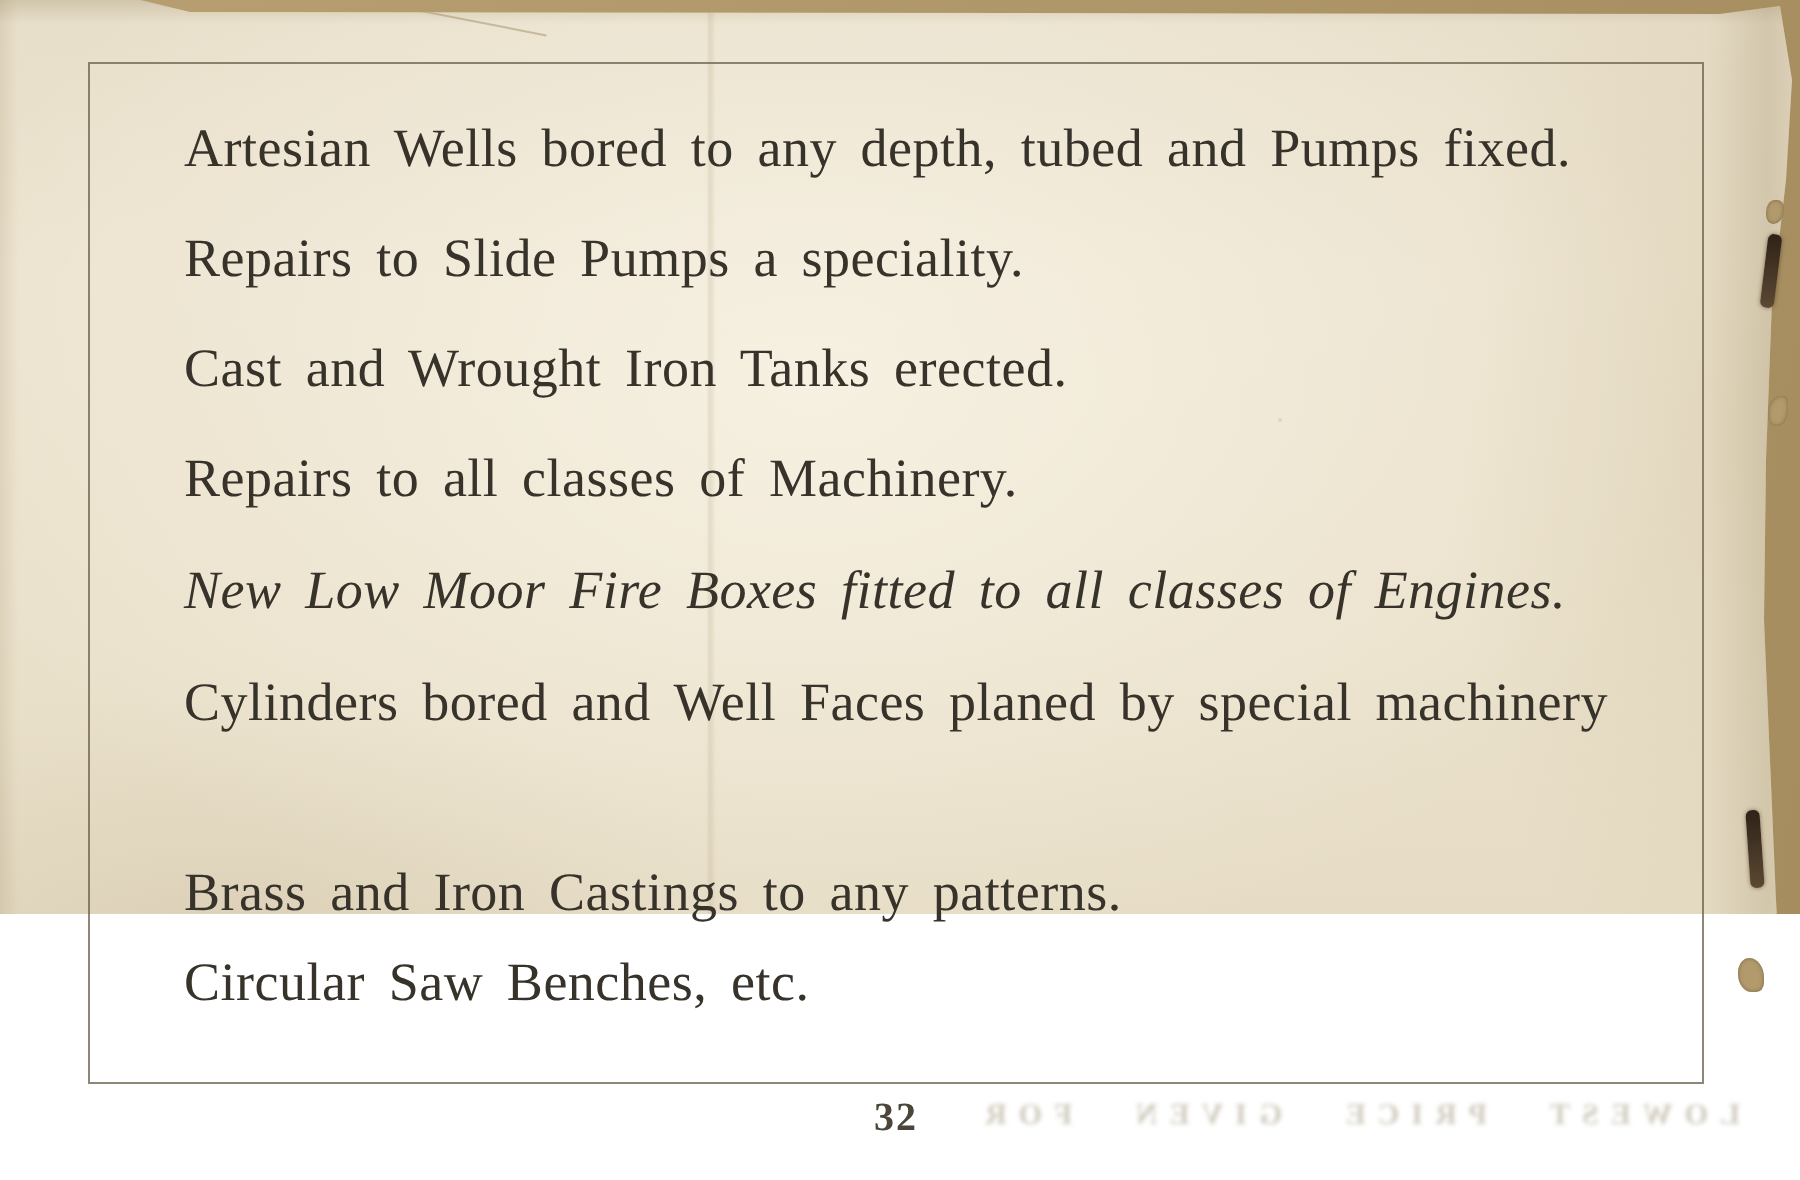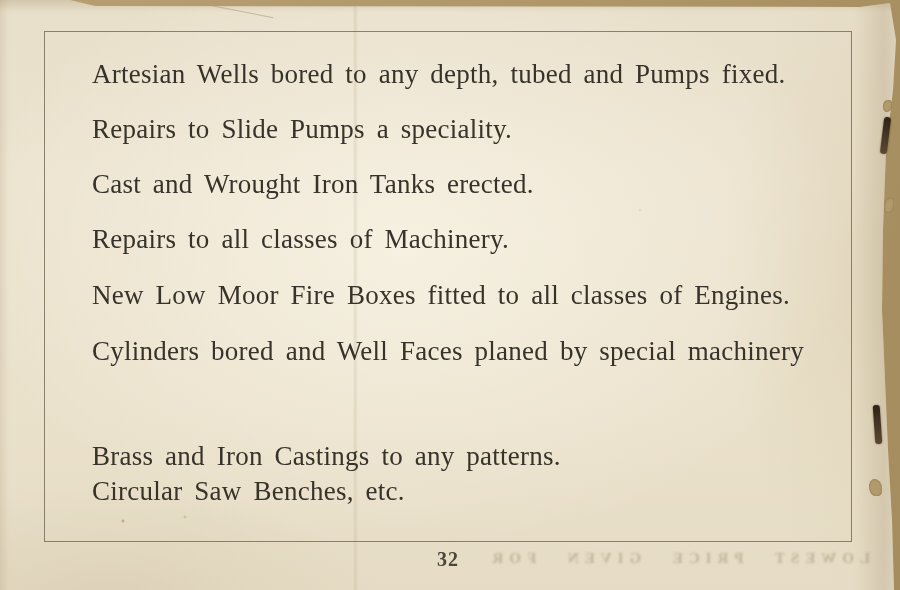--- a/index.html
+++ b/index.html
@@ -3,21 +3,21 @@
 <meta charset="utf-8">
 <style>
   html, body {
     margin: 0; padding: 0;
     width: 900px; height: 590px;
     overflow: hidden;
     font-family: "Liberation Serif", "DejaVu Serif", serif;
   }
   .scene {
     position: relative;
-    width: 900px; height: 590px;
+    width: 900px; height: 457px;
     background: linear-gradient(100deg, #b89f72 0%, #b0976a 55%, #a68d5f 100%);
   }
   
   .paper {
     position: absolute; inset: 0;
     background:
       radial-gradient(3px 3px at 123px 521px, rgba(120,95,70,0.55), rgba(120,95,70,0) 70%),
       radial-gradient(3px 3px at 185px 517px, rgba(140,120,90,0.40), rgba(140,120,90,0) 70%),
       radial-gradient(2px 2px at 640px 210px, rgba(150,130,95,0.30), rgba(150,130,95,0) 70%),
       radial-gradient(2px 2px at 540px 80px,  rgba(150,130,95,0.28), rgba(150,130,95,0) 70%),
@@ -50,22 +50,22 @@
   
   .line {
     position: absolute; left: 92px;
     font-size: 27px; line-height: 32px;
     color: #37332b;
     word-spacing: 0.18em; letter-spacing: 0.25px;
     white-space: nowrap;
   }
   .line.indent { left: 153px; }
   .l1 { top: 58px;  } .l2 { top: 113px; } .l3 { top: 168px; }
-  .l4 { top: 223px; } .l5 { top: 279px; } .l6 { top: 335px; }
-  .l7 { top: 375px; } .l8 { top: 440px; } .l9 { top: 475px; }
+  .l4 { top: 223px; } .l5 { top: 279px; font-style: italic; } .l6 { top: 335px; }
+  .l7 { top: 375px; } .l8 { top: 430px; } .l9 { top: 475px; }
   .page-number {
     position: absolute; left: 0; top: 548px; width: 896px;
     text-align: center;
     font-size: 20px; font-weight: bold; letter-spacing: 1px;
     color: #4b453a;
   }
   
   .bleed {
     position: absolute; left: 305px; top: 550px; width: 565px;
     transform: scaleX(-1);

